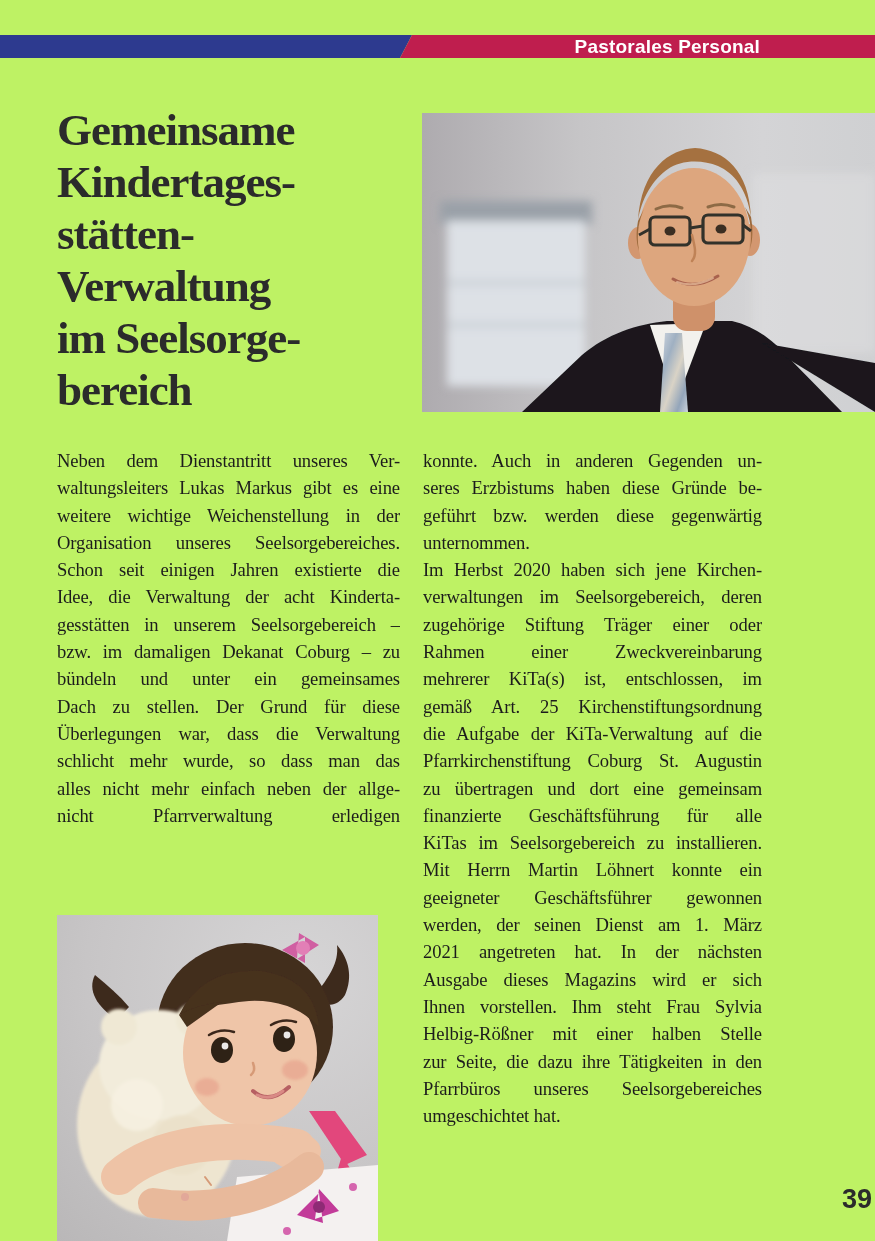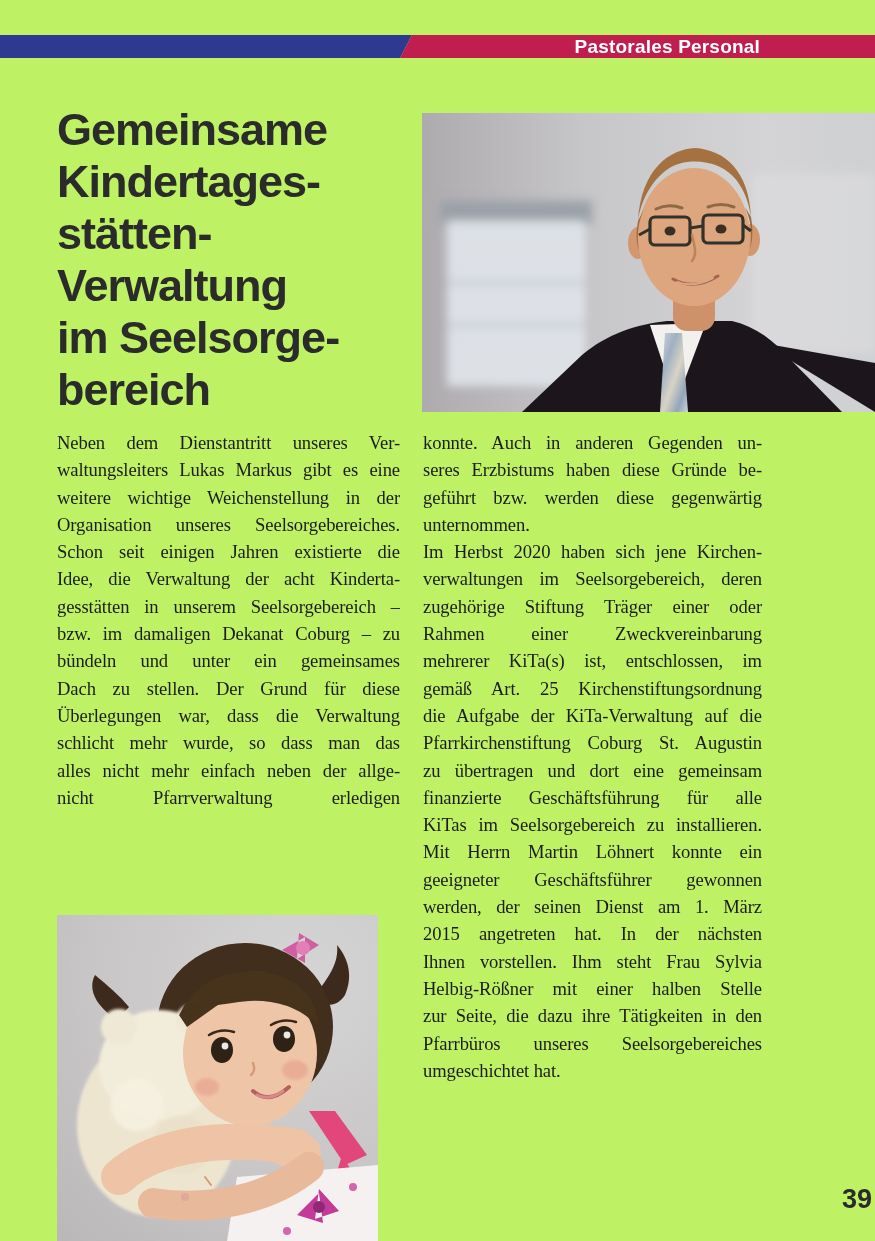--- a/index.html
+++ b/index.html
@@ -22,24 +22,24 @@
     box-sizing:border-box;padding-right:115px;
   }
   .topbar-red .tablabel{
     color:#ffffff;font-size:19px;font-weight:700;line-height:23px;
     letter-spacing:0.2px;
   }
   
   .headline{
     position:absolute;left:57px;top:104px;width:350px;
     font-size:45px;line-height:52px;font-weight:700;
-    letter-spacing:-1px;color:var(--title);white-space:pre-line;
-  }
-  
-  .col{position:absolute;top:429px;color:var(--body);}
+    letter-spacing:-1px;color:var(--title);white-space:pre-line;font-family:Liberation Serif, serif;
+  }
+  
+  .col{position:absolute;top:447px;color:var(--body);}
   .col-left{left:57px;width:343px;}
   .col-right{left:423px;width:339px;}
   .bodyline{
     font-family:"Liberation Serif","DejaVu Serif",serif;
     font-size:18.6px;line-height:27.3px;height:27.3px;
     white-space:nowrap;overflow:hidden;
     text-align:justify;text-align-last:justify;
     letter-spacing:-0.1px;
   }
   .bodyline.pf{text-align-last:left;}
@@ -159,21 +159,22 @@
       <div class="bodyline">mehrerer KiTa(s) ist, entschlossen, im</div>
       <div class="bodyline">gemäß Art. 25 Kirchenstiftungsordnung</div>
       <div class="bodyline">die Aufgabe der KiTa-Verwaltung auf die</div>
       <div class="bodyline">Pfarrkirchenstiftung Coburg St. Augustin</div>
       <div class="bodyline">zu übertragen und dort eine gemeinsam</div>
       <div class="bodyline">finanzierte Geschäftsführung für alle</div>
       <div class="bodyline">KiTas im Seelsorgebereich zu installieren.</div>
       <div class="bodyline">Mit Herrn Martin Löhnert konnte ein</div>
       <div class="bodyline">geeigneter Geschäftsführer gewonnen</div>
       <div class="bodyline">werden, der seinen Dienst am 1. März</div>
-      <div class="bodyline">2015 angetreten hat. In der nächsten</div>
+      <div class="bodyline">2021 angetreten hat. In der nächsten</div>
+      <div class="bodyline">Ausgabe dieses Magazins wird er sich</div>
       <div class="bodyline">Ihnen vorstellen. Ihm steht Frau Sylvia</div>
       <div class="bodyline">Helbig-Rößner mit einer halben Stelle</div>
       <div class="bodyline">zur Seite, die dazu ihre Tätigkeiten in den</div>
       <div class="bodyline">Pfarrbüros unseres Seelsorgebereiches</div>
       <div class="bodyline pf">umgeschichtet hat.</div>
     </div>
 
   <div class="photo photo-child">
     <svg width="321" height="326" viewBox="0 0 321 326" xmlns="http://www.w3.org/2000/svg">
       <defs>

